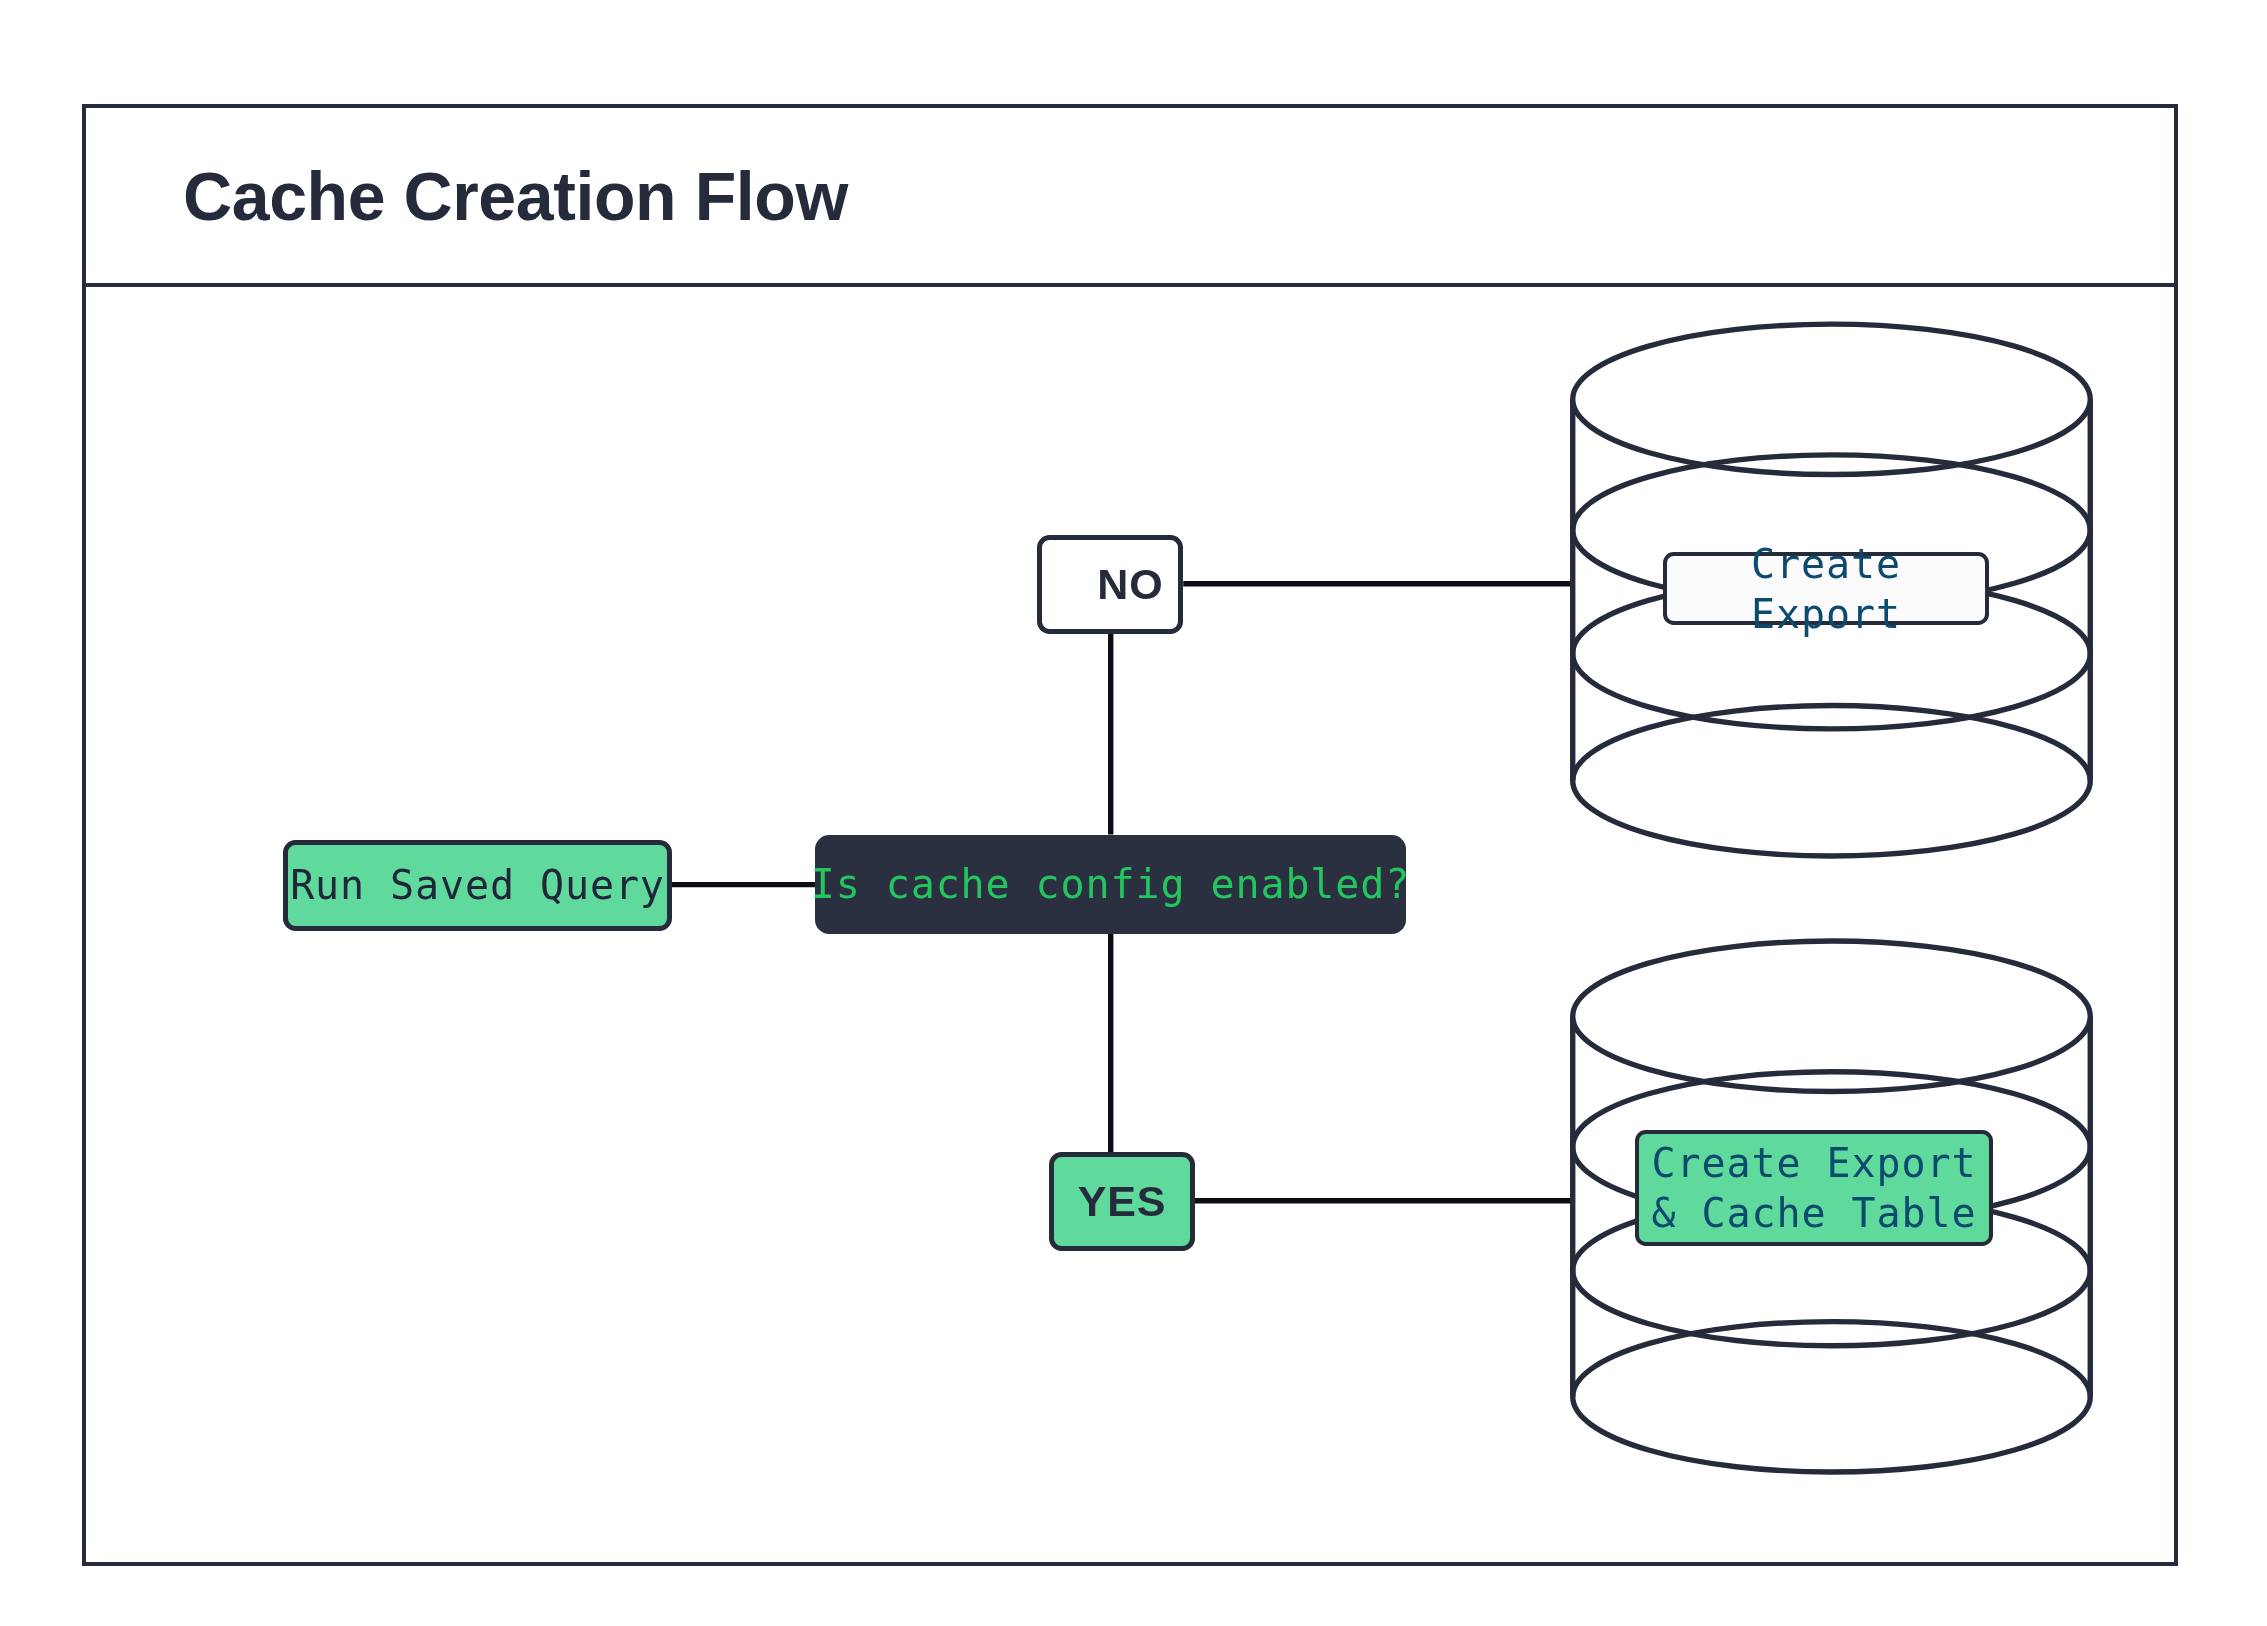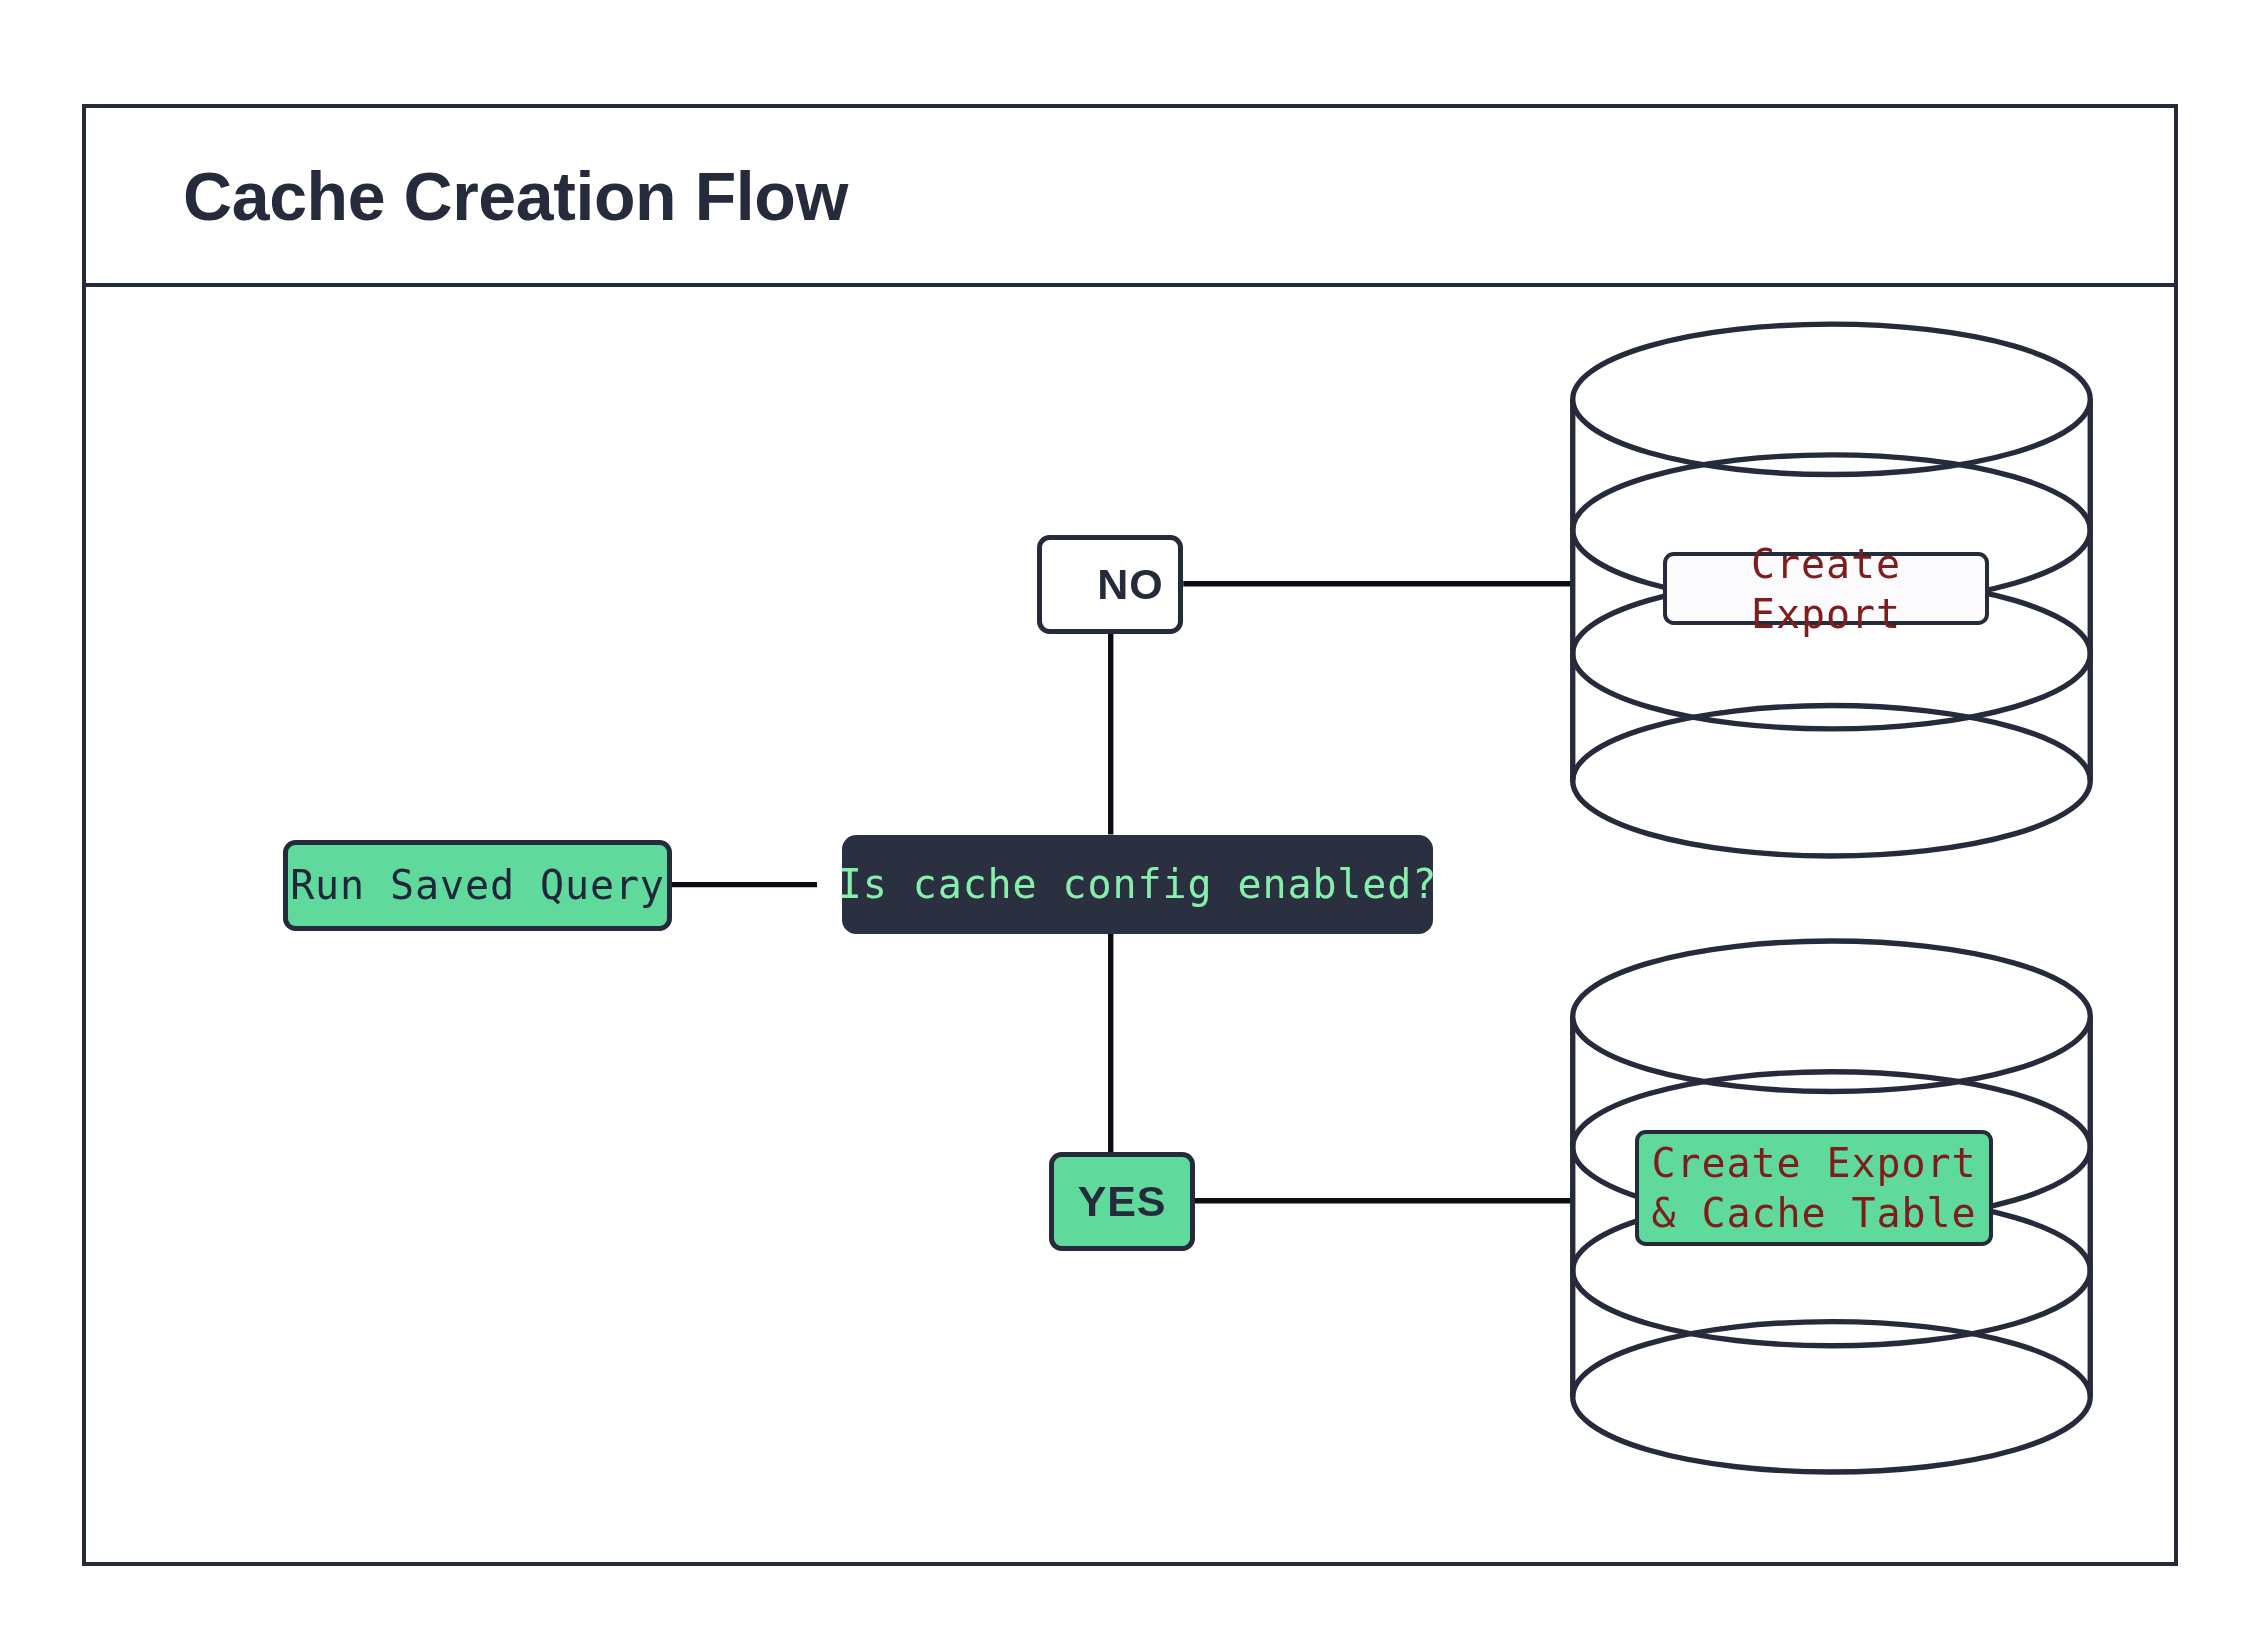--- a/index.html
+++ b/index.html
@@ -117,24 +117,23 @@
     color: #20273a;
   }
 
   
   #node-decision {
     left: 815px;
     top: 835px;
     width: 591px;
     height: 99px;
     background: #2a3040;
-    color: #86efac;
+    color: #22c55e;
     border-color: #2a3040;
     border-radius: 14.3px;
-    margin-left: 27px;
   }
 
   
   #node-no {
     left: 1037px;
     top: 535px;
     width: 146px;
     height: 99px;
     background: #ffffff;
     color: #252b3b;
@@ -160,21 +159,21 @@
     align-items: center;
     justify-content: center;
     text-align: center;
     border: 4.5px solid #252b3b;
     border-radius: 10.7px;
     font-family: "DejaVu Sans Mono", "Liberation Mono", monospace;
     font-size: 40px;
     letter-spacing: 0.9px;
     line-height: 1.25;
     white-space: pre-line;
-    color: #7f1d1d;
+    color: #0c4a6e;
   }
 
   #label-create-export {
     left: 1663px;
     top: 552px;
     width: 326px;
     height: 73px;
     background: #fbfbfd;
   }
 

